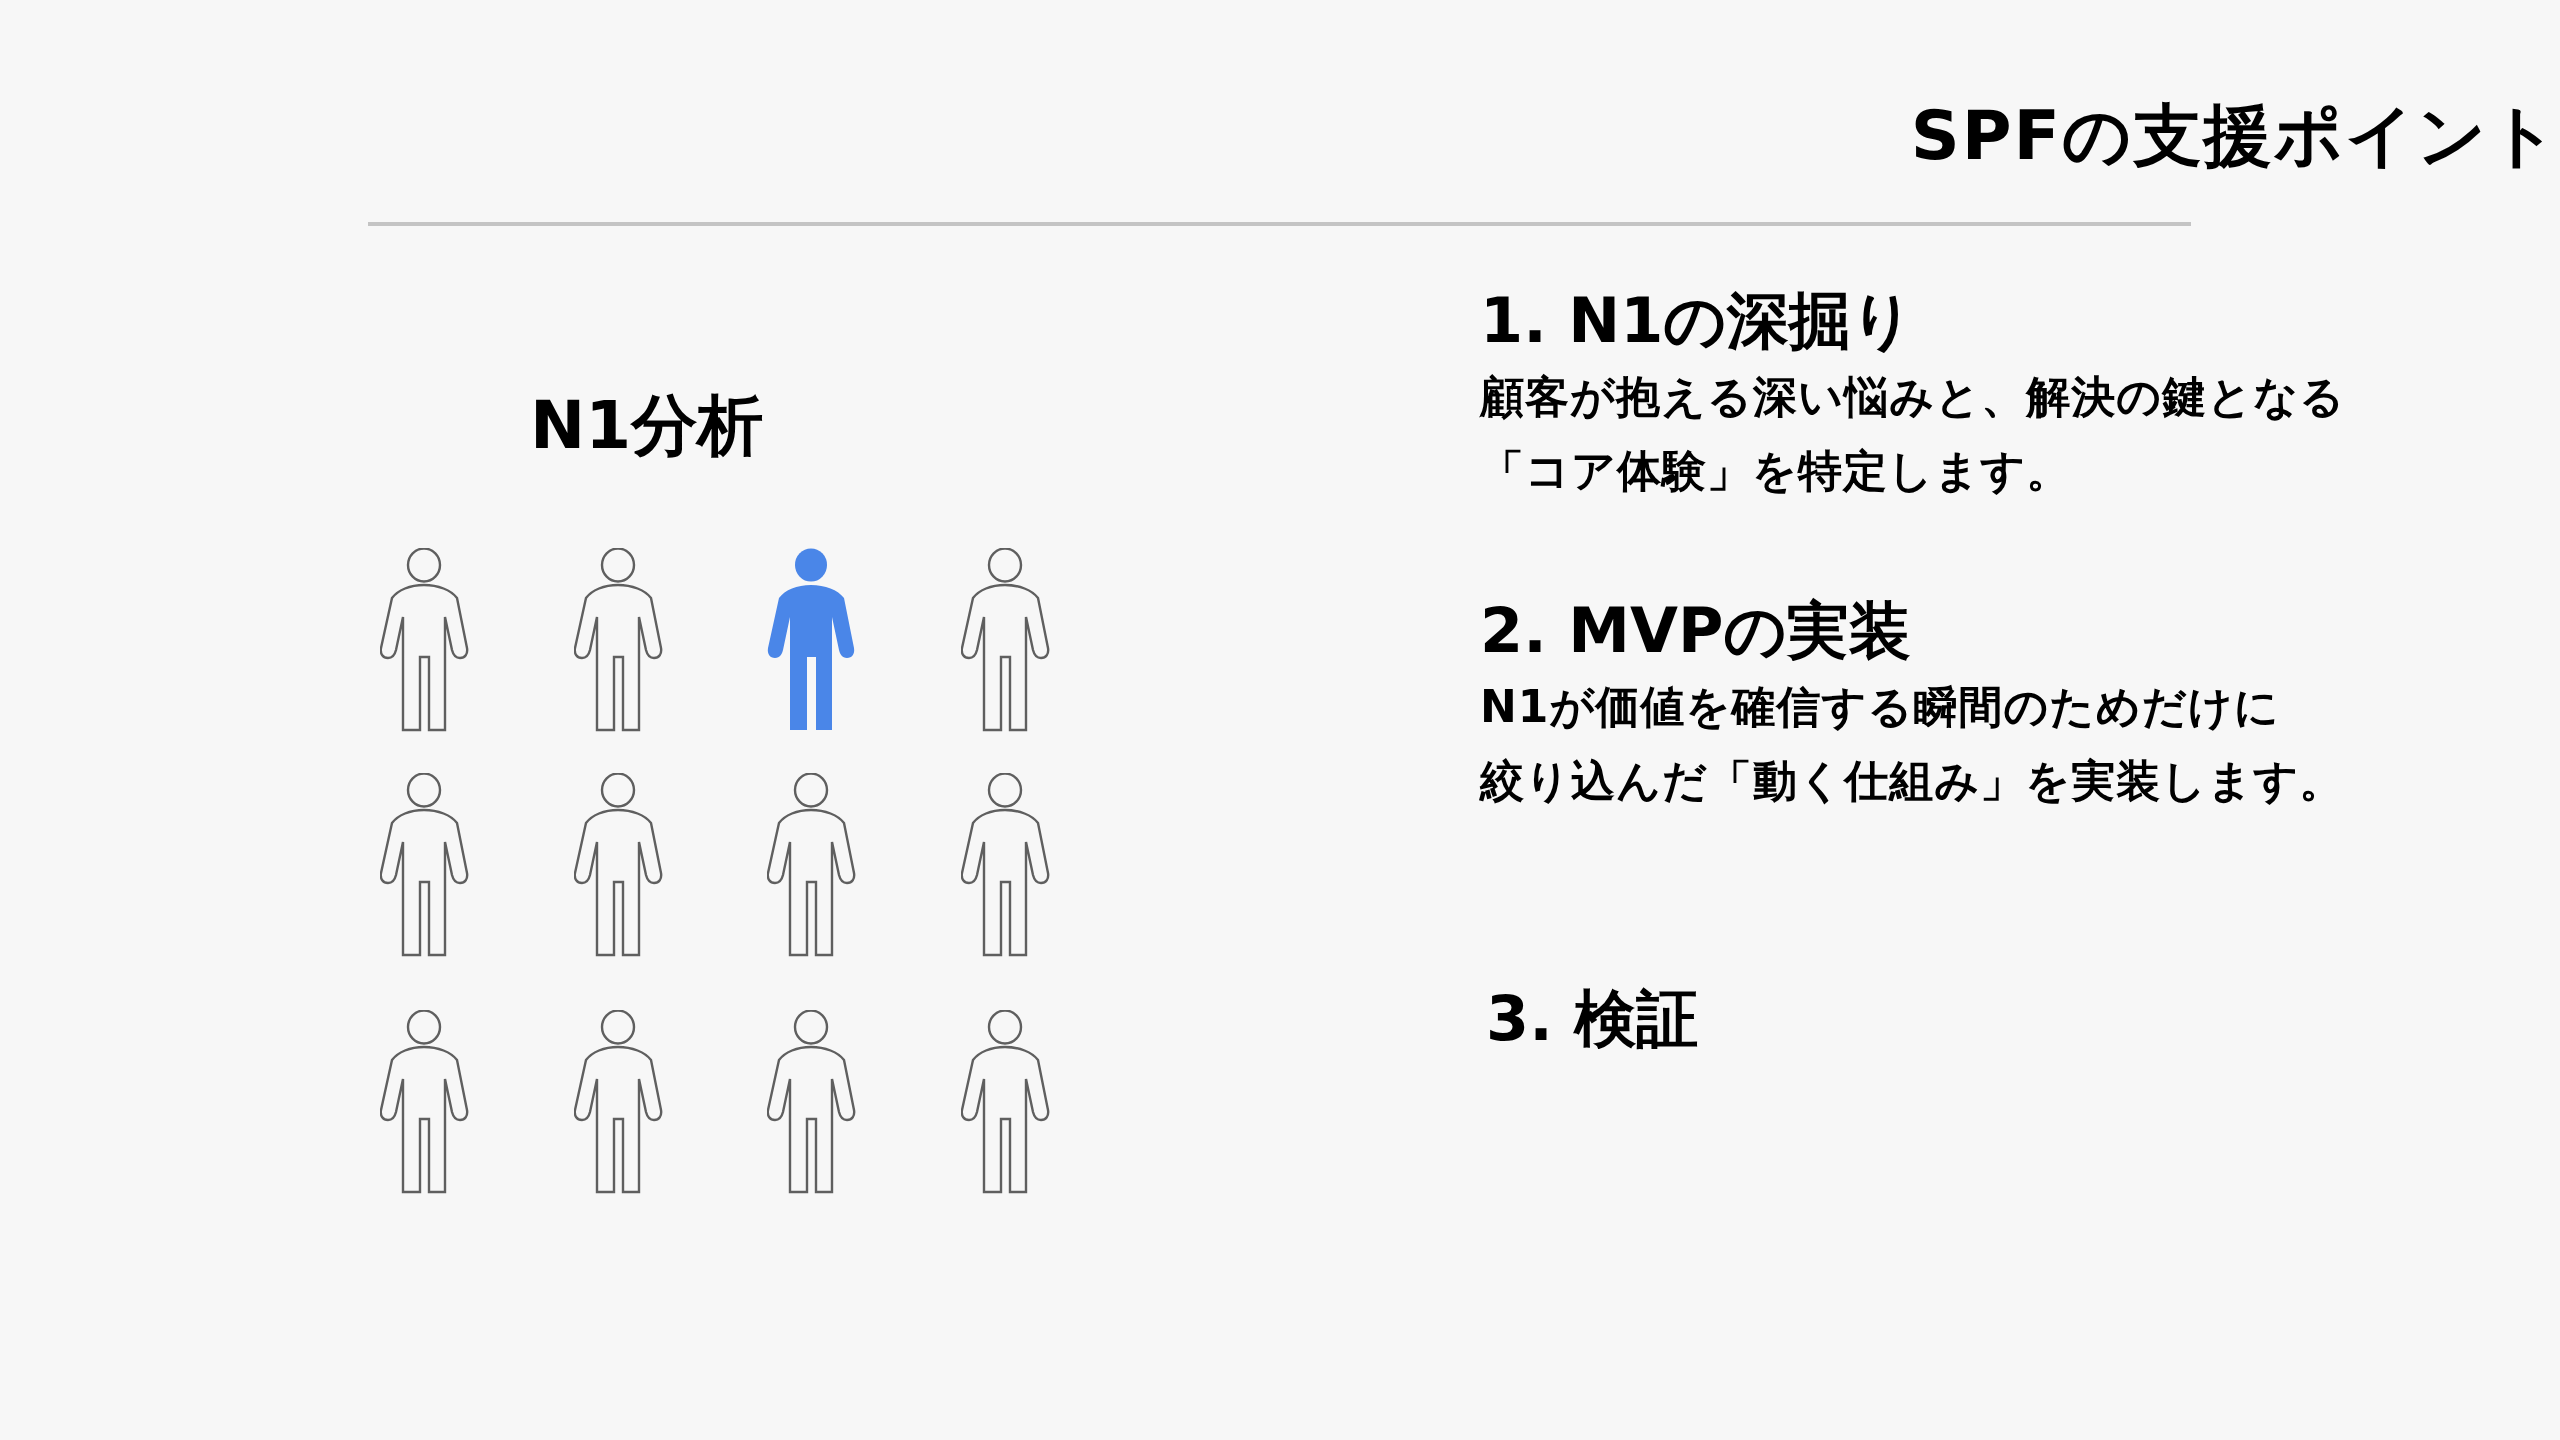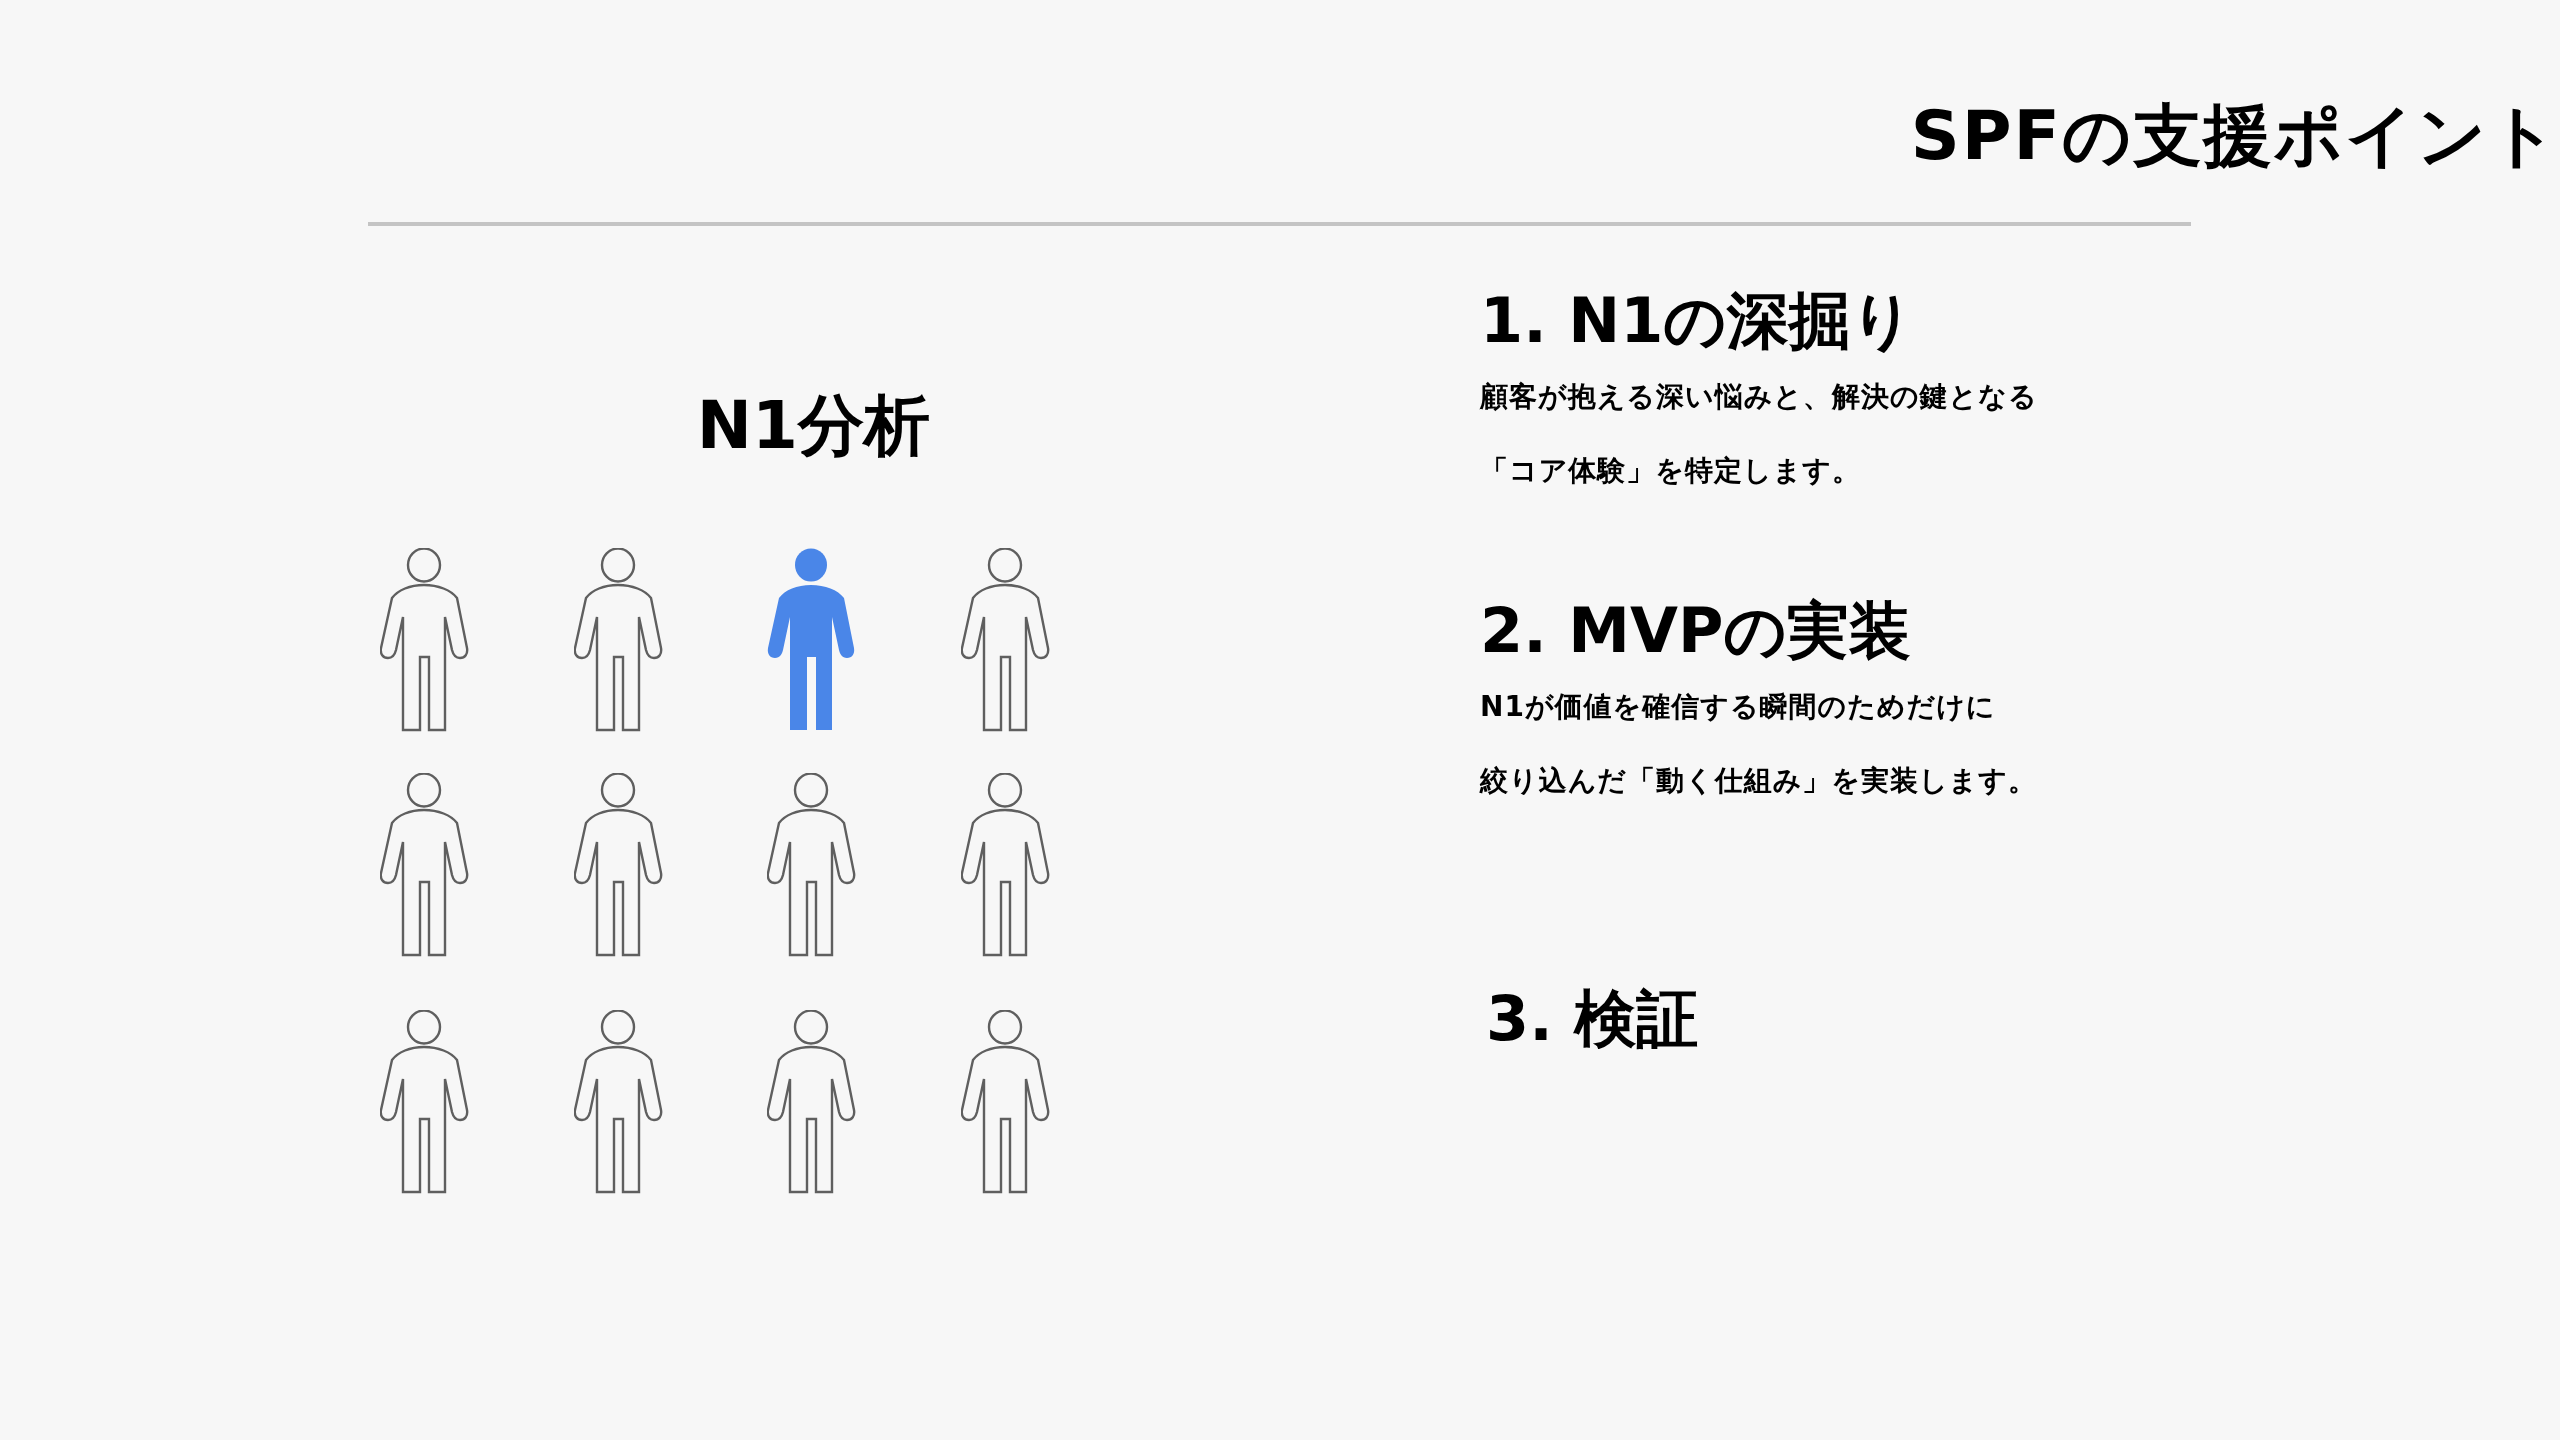--- a/index.html
+++ b/index.html
@@ -13,38 +13,38 @@
     position:absolute; left:0; width:2560px; top:96px;
     text-align:right; font-size:68px; font-weight:bold; line-height:80px;
     letter-spacing:2px;
   }
   .divider {
     position:absolute; left:368px; width:1823px; top:222px; height:4px;
     background:#c4c4c4;
   }
   .n1-label {
     position:absolute; left:530px; width:400px; top:388px;
-    text-align:right; font-size:66px; font-weight:bold; line-height:76px;
+    text-align:left; font-size:66px; font-weight:bold; line-height:76px;
   }
   .person {
     position:absolute; width:90px; height:184px;
   }
   .person svg { width:90px; height:184px; display:block; }
   .person.outline path, .person.outline ellipse {
     fill:none; stroke:#5f5f5f; stroke-width:2.4;
   }
   .person.highlight path, .person.highlight ellipse {
     fill:#4a86e8; stroke:none;
   }
   .section { position:absolute; left:1480px; width:1000px; }
   .section h2 {
     margin:0; font-size:62px; font-weight:bold; line-height:74px;
   }
   .section .body-line {
-    font-size:28px; font-weight:bold; line-height:74px; white-space:nowrap;
+    font-size:44px; font-weight:bold; line-height:74px; white-space:nowrap;
     letter-spacing:1px;
   }
   #sec1 { top:284px; }
   #sec2 { top:594px; }
   #sec3 { top:982px;margin-left:6px; }
   .section .body { margin-top:2px; }
 </style>
 </head>
 <body>
 

